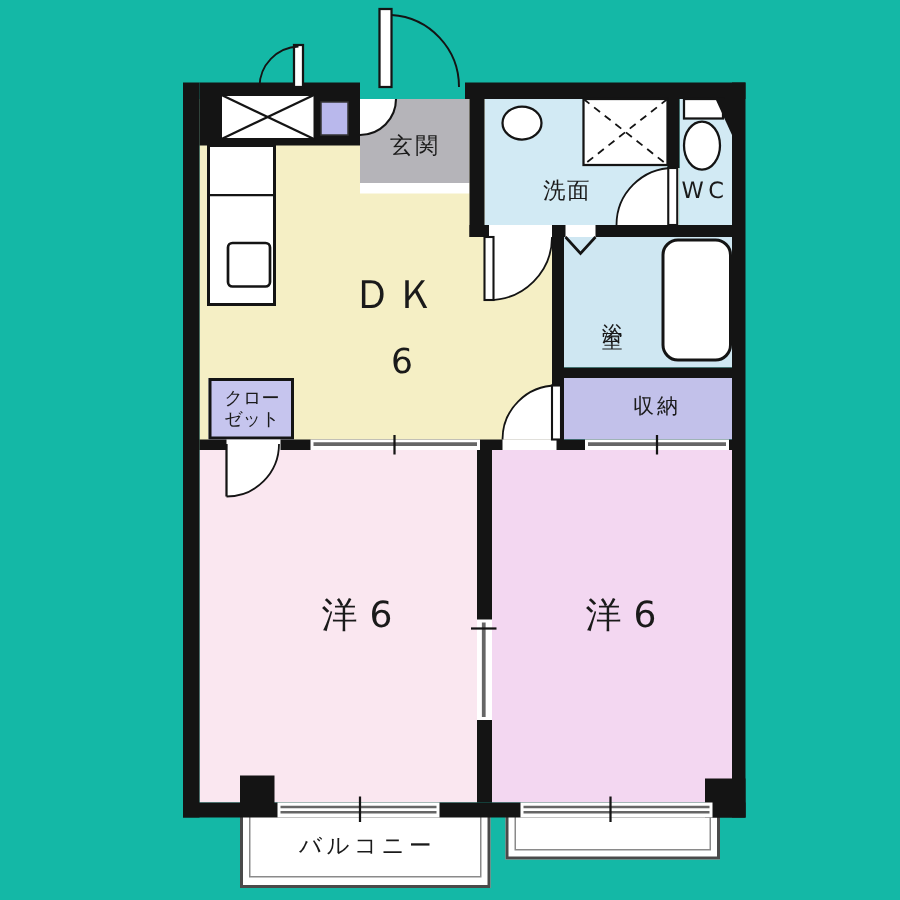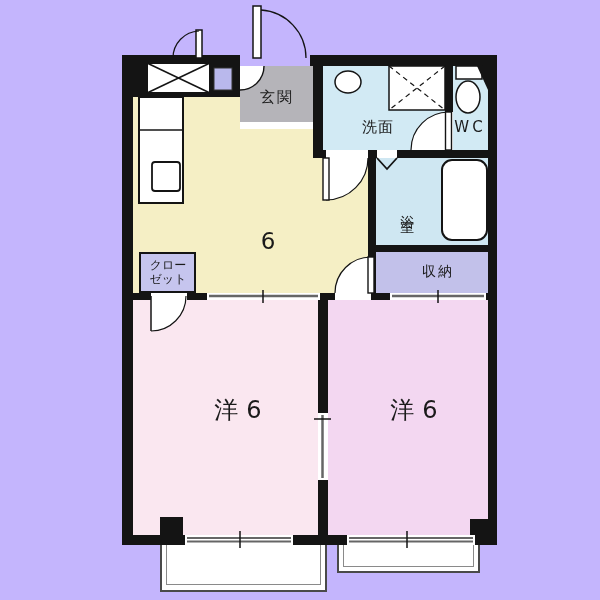--- a/index.html
+++ b/index.html
@@ -1,16 +1,16 @@
 <!DOCTYPE html>
 <html><head>
 <meta charset="utf-8">
 <style>
   html,body{margin:0;padding:0;background:#fff;}
-  #plan{position:relative;width:600px;height:600px;background:#c4b5fd;
+  #plan{position:relative;width:600px;height:600px;background:#14b8a6;
         font-family:"DejaVu Sans",sans-serif;color:#111;overflow:hidden;}
   .abs{position:absolute;}
   .label{position:absolute;transform:translate(-50%,-50%);white-space:nowrap;
          color:#1a1a1a;line-height:1.1;}
   
   .floor-dk{background:#f5efc5;}
   .floor-genkan{background:#b5b4b9;}
   .floor-wet{background:#d2eaf4;}
   .floor-bath{background:#cfe7f2;}
   .floor-storage{background:#c2c1ea;}
@@ -168,17 +168,19 @@
 
   <div class="label" style="left:277px;top:97px;font-size:15px;letter-spacing:2px;">玄関</div>
   <div class="label" style="left:378px;top:127px;font-size:15px;letter-spacing:1px;">洗面</div>
   <div class="label" style="left:470px;top:127px;font-size:15px;letter-spacing:3px;">WC</div>
   <div class="label" style="left:407px;top:208px;font-size:14px;writing-mode:vertical-rl;letter-spacing:4px;">浴室</div>
   <div class="label" style="left:438px;top:272px;font-size:14px;letter-spacing:2px;">収納</div>
   <div class="label" style="left:168px;top:272px;font-size:12px;line-height:14px;text-align:center;">
     <span>クロー</span><br>
     <span>ゼット</span>
   </div>
+  <div class="label" style="left:264px;top:197px;font-size:27px;letter-spacing:2px;">ＤＫ</div>
   <div class="label" style="left:268px;top:242px;font-size:23px;">6</div>
   <div class="label" style="left:242px;top:410px;font-size:24px;letter-spacing:8px;">洋6</div>
   <div class="label" style="left:418px;top:410px;font-size:24px;letter-spacing:8px;">洋6</div>
+  <div class="label" style="left:245px;top:564px;font-size:15px;letter-spacing:3px;">バルコニー</div>
 
 </div>
 
 </body></html>

